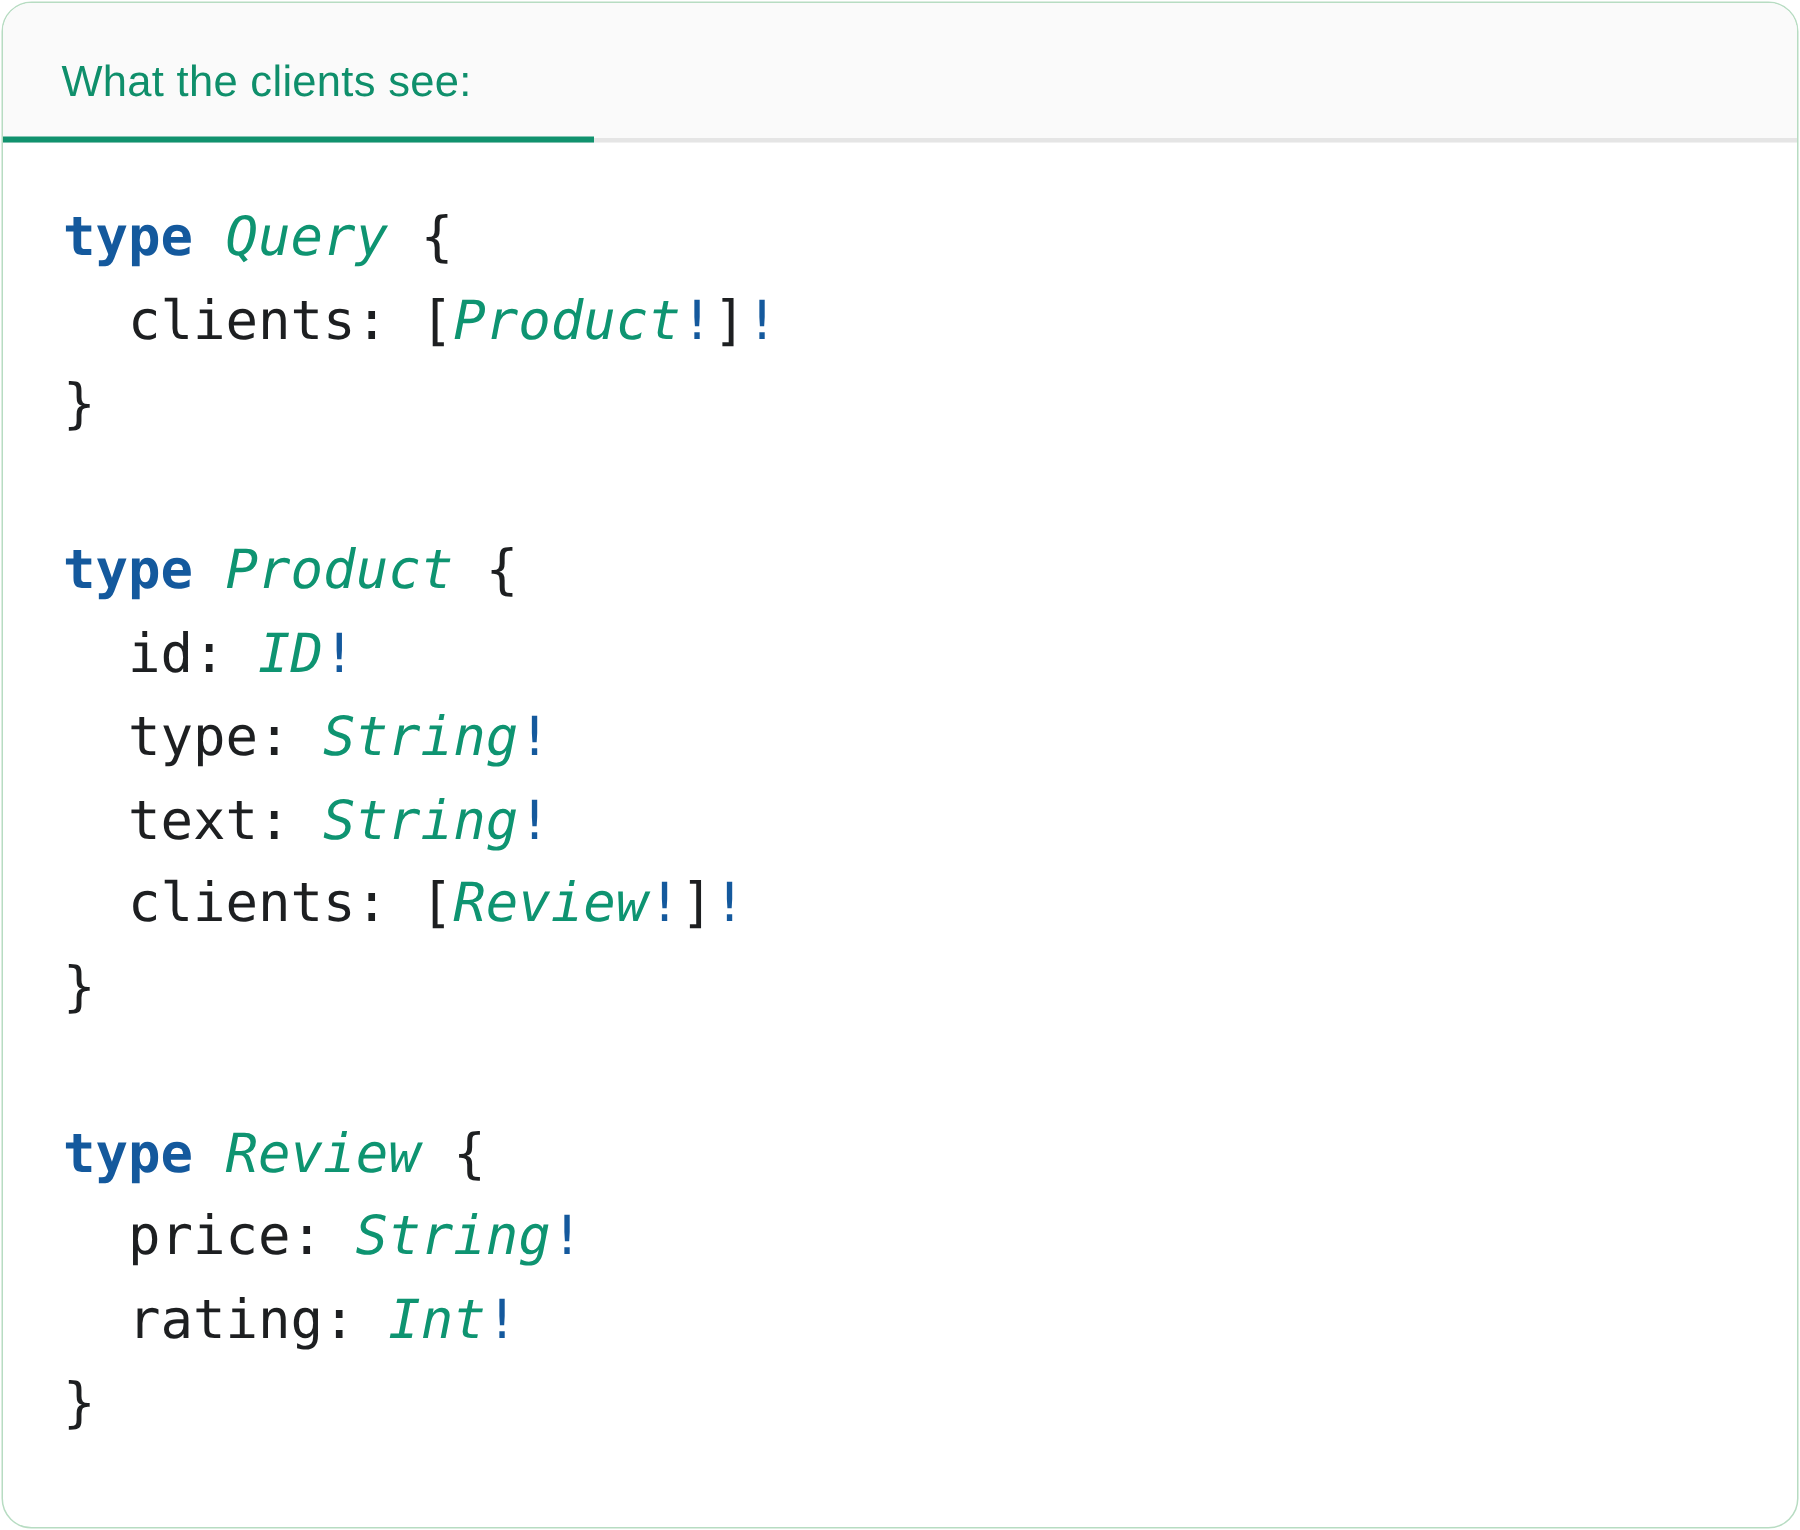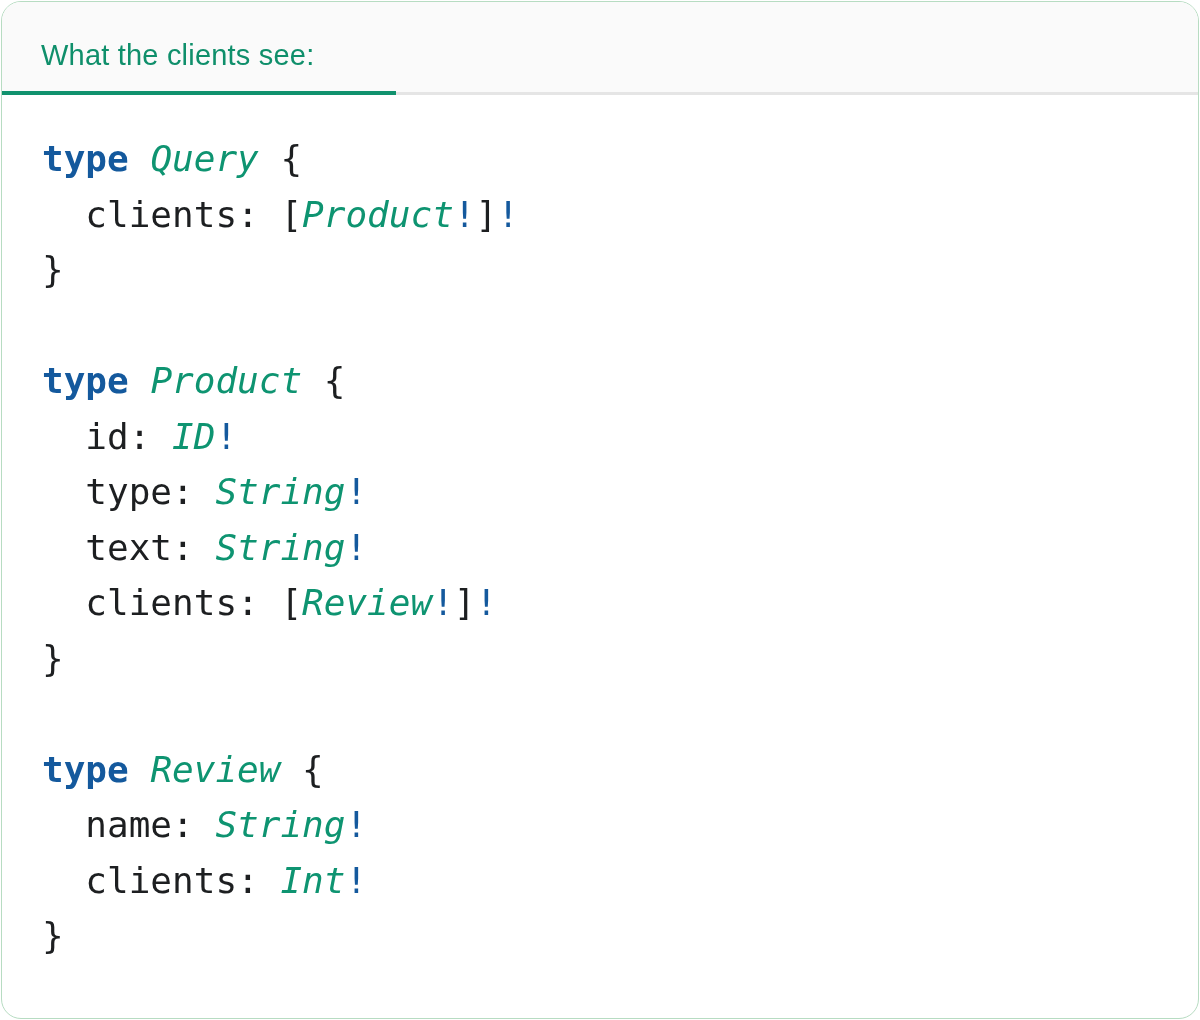--- a/index.html
+++ b/index.html
@@ -89,16 +89,16 @@
 <span class="tok-pl">}</span>
 
 <span class="tok-kw">type</span><span class="tok-pl"> </span><span class="tok-ty">Product</span><span class="tok-pl"> {</span>
 <span class="tok-pl">  id: </span><span class="tok-ty">ID</span><span class="tok-bang">!</span>
 <span class="tok-pl">  type: </span><span class="tok-ty">String</span><span class="tok-bang">!</span>
 <span class="tok-pl">  text: </span><span class="tok-ty">String</span><span class="tok-bang">!</span>
 <span class="tok-pl">  clients: [</span><span class="tok-ty">Review</span><span class="tok-bang">!</span><span class="tok-pl">]</span><span class="tok-bang">!</span>
 <span class="tok-pl">}</span>
 
 <span class="tok-kw">type</span><span class="tok-pl"> </span><span class="tok-ty">Review</span><span class="tok-pl"> {</span>
-<span class="tok-pl">  name: </span><span class="tok-ty">String</span><span class="tok-bang">!</span>
-<span class="tok-pl">  clients: </span><span class="tok-ty">Int</span><span class="tok-bang">!</span>
+<span class="tok-pl">  price: </span><span class="tok-ty">String</span><span class="tok-bang">!</span>
+<span class="tok-pl">  rating: </span><span class="tok-ty">Int</span><span class="tok-bang">!</span>
 <span class="tok-pl">}</span></pre>
 </div>
 
 </body></html>

